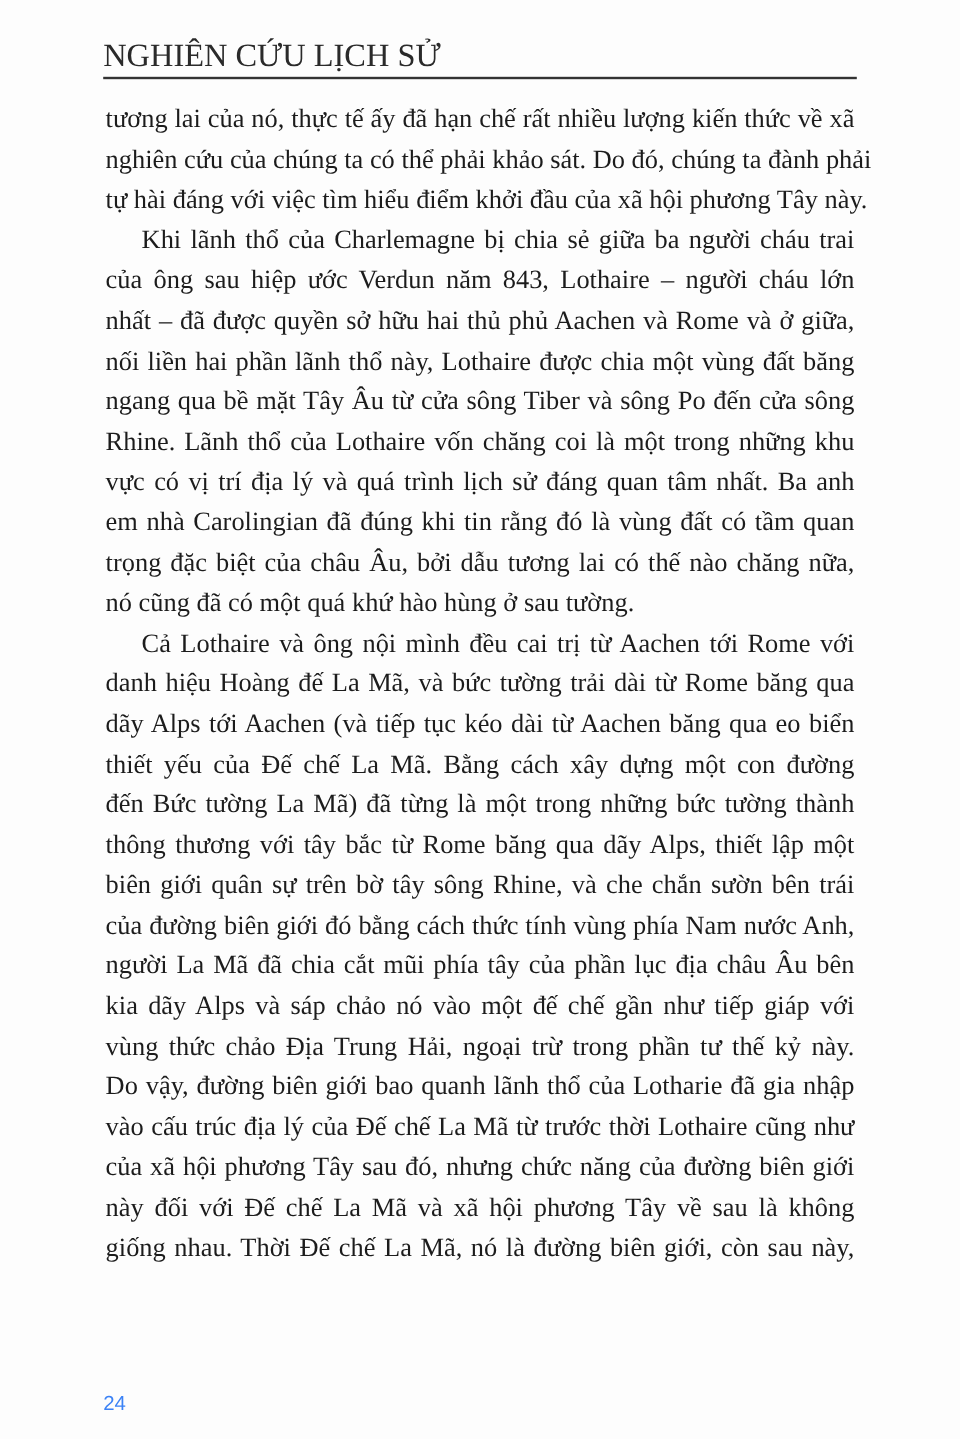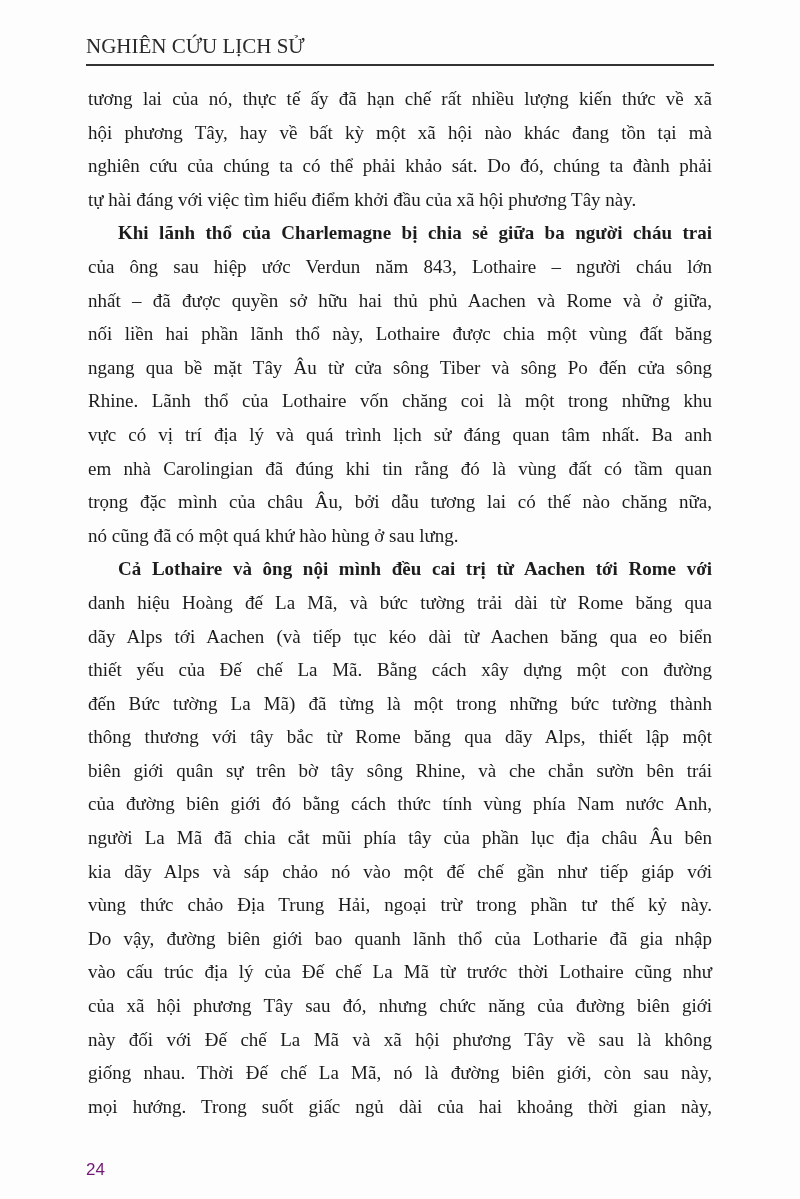--- a/index.html
+++ b/index.html
@@ -4,85 +4,83 @@
 <style>
   html, body { margin: 0; padding: 0; }
   body {
     width: 800px; height: 1199px; background: #fdfdfd; position: relative; overflow: hidden;
     font-family: "Liberation Serif", "DejaVu Serif", serif; color: #1a1a1a;
   }
   .header {
     position: absolute; left: 86px; top: 34px; width: 628px;
   }
   .header-title {
-    font-family: "Liberation Serif", serif; font-size: 21px; letter-spacing: 0px;
+    font-family: "Liberation Serif", serif; font-size: 27px; letter-spacing: 0px;
     color: #2a2a2a; line-height: 24px; display: block;
   }
   .header-rule {
     margin-top: 6px; height: 2px; background: #333; width: 628px;
   }
   .body-text {
     position: absolute; left: 88px; top: 82px; width: 624px;
   }
   .line {
-    display: block; font-size: 19px; line-height: 33.6px; height: 33.6px;
+    display: block; font-size: 22px; line-height: 33.6px; height: 33.6px;
     white-space: nowrap; text-align: justify; text-align-last: justify;
     color: #1c1c1c;
   }
-  .line.indent { padding-left: 30px; font-weight: bold; }
+  .line.indent { padding-left: 30px; }
   .line.last { text-align-last: left; }
   .page-number {
     position: absolute; left: 86px; top: 1160px; font-family: "Liberation Sans", sans-serif;
-    font-size: 17px; color: #701a75;
+    font-size: 17px; color: #3b82f6;
   }
 </style>
 </head>
 <body>
 
 <div class="header">
   <span class="header-title">NGHIÊN CỨU LỊCH SỬ</span>
   <div class="header-rule"></div>
 </div>
 
 <div class="body-text">
 
   <div>
     <span class="line">tương lai của nó, thực tế ấy đã hạn chế rất nhiều lượng kiến thức về xã</span>
-    <span class="line">hội phương Tây, hay về bất kỳ một xã hội nào khác đang tồn tại mà</span>
     <span class="line">nghiên cứu của chúng ta có thể phải khảo sát. Do đó, chúng ta đành phải</span>
     <span class="line last">tự hài đáng với việc tìm hiểu điểm khởi đầu của xã hội phương Tây này.</span>
   </div>
 
   <div>
     <span class="line indent">Khi lãnh thổ của Charlemagne bị chia sẻ giữa ba người cháu trai</span>
     <span class="line">của ông sau hiệp ước Verdun năm 843, Lothaire – người cháu lớn</span>
     <span class="line">nhất – đã được quyền sở hữu hai thủ phủ Aachen và Rome và ở giữa,</span>
     <span class="line">nối liền hai phần lãnh thổ này, Lothaire được chia một vùng đất băng</span>
     <span class="line">ngang qua bề mặt Tây Âu từ cửa sông Tiber và sông Po đến cửa sông</span>
     <span class="line">Rhine. Lãnh thổ của Lothaire vốn chăng coi là một trong những khu</span>
     <span class="line">vực có vị trí địa lý và quá trình lịch sử đáng quan tâm nhất. Ba anh</span>
     <span class="line">em nhà Carolingian đã đúng khi tin rằng đó là vùng đất có tầm quan</span>
-    <span class="line">trọng đặc mình của châu Âu, bởi dẫu tương lai có thế nào chăng nữa,</span>
-    <span class="line last">nó cũng đã có một quá khứ hào hùng ở sau lưng.</span>
+    <span class="line">trọng đặc biệt của châu Âu, bởi dẫu tương lai có thế nào chăng nữa,</span>
+    <span class="line last">nó cũng đã có một quá khứ hào hùng ở sau tường.</span>
   </div>
 
   <div>
     <span class="line indent">Cả Lothaire và ông nội mình đều cai trị từ Aachen tới Rome với</span>
     <span class="line">danh hiệu Hoàng đế La Mã, và bức tường trải dài từ Rome băng qua</span>
     <span class="line">dãy Alps tới Aachen (và tiếp tục kéo dài từ Aachen băng qua eo biển</span>
     <span class="line">thiết yếu của Đế chế La Mã. Bằng cách xây dựng một con đường</span>
     <span class="line">đến Bức tường La Mã) đã từng là một trong những bức tường thành</span>
     <span class="line">thông thương với tây bắc từ Rome băng qua dãy Alps, thiết lập một</span>
     <span class="line">biên giới quân sự trên bờ tây sông Rhine, và che chắn sườn bên trái</span>
     <span class="line">của đường biên giới đó bằng cách thức tính vùng phía Nam nước Anh,</span>
     <span class="line">người La Mã đã chia cắt mũi phía tây của phần lục địa châu Âu bên</span>
     <span class="line">kia dãy Alps và sáp chảo nó vào một đế chế gần như tiếp giáp với</span>
     <span class="line">vùng thức chảo Địa Trung Hải, ngoại trừ trong phần tư thế kỷ này.</span>
     <span class="line">Do vậy, đường biên giới bao quanh lãnh thổ của Lotharie đã gia nhập</span>
     <span class="line">vào cấu trúc địa lý của Đế chế La Mã từ trước thời Lothaire cũng như</span>
     <span class="line">của xã hội phương Tây sau đó, nhưng chức năng của đường biên giới</span>
     <span class="line">này đối với Đế chế La Mã và xã hội phương Tây về sau là không</span>
     <span class="line">giống nhau. Thời Đế chế La Mã, nó là đường biên giới, còn sau này,</span>
-    <span class="line">mọi hướng. Trong suốt giấc ngủ dài của hai khoảng thời gian này,</span>
   </div>
 </div>
 
 <div class="page-number">24</div>
 
 </body></html>

